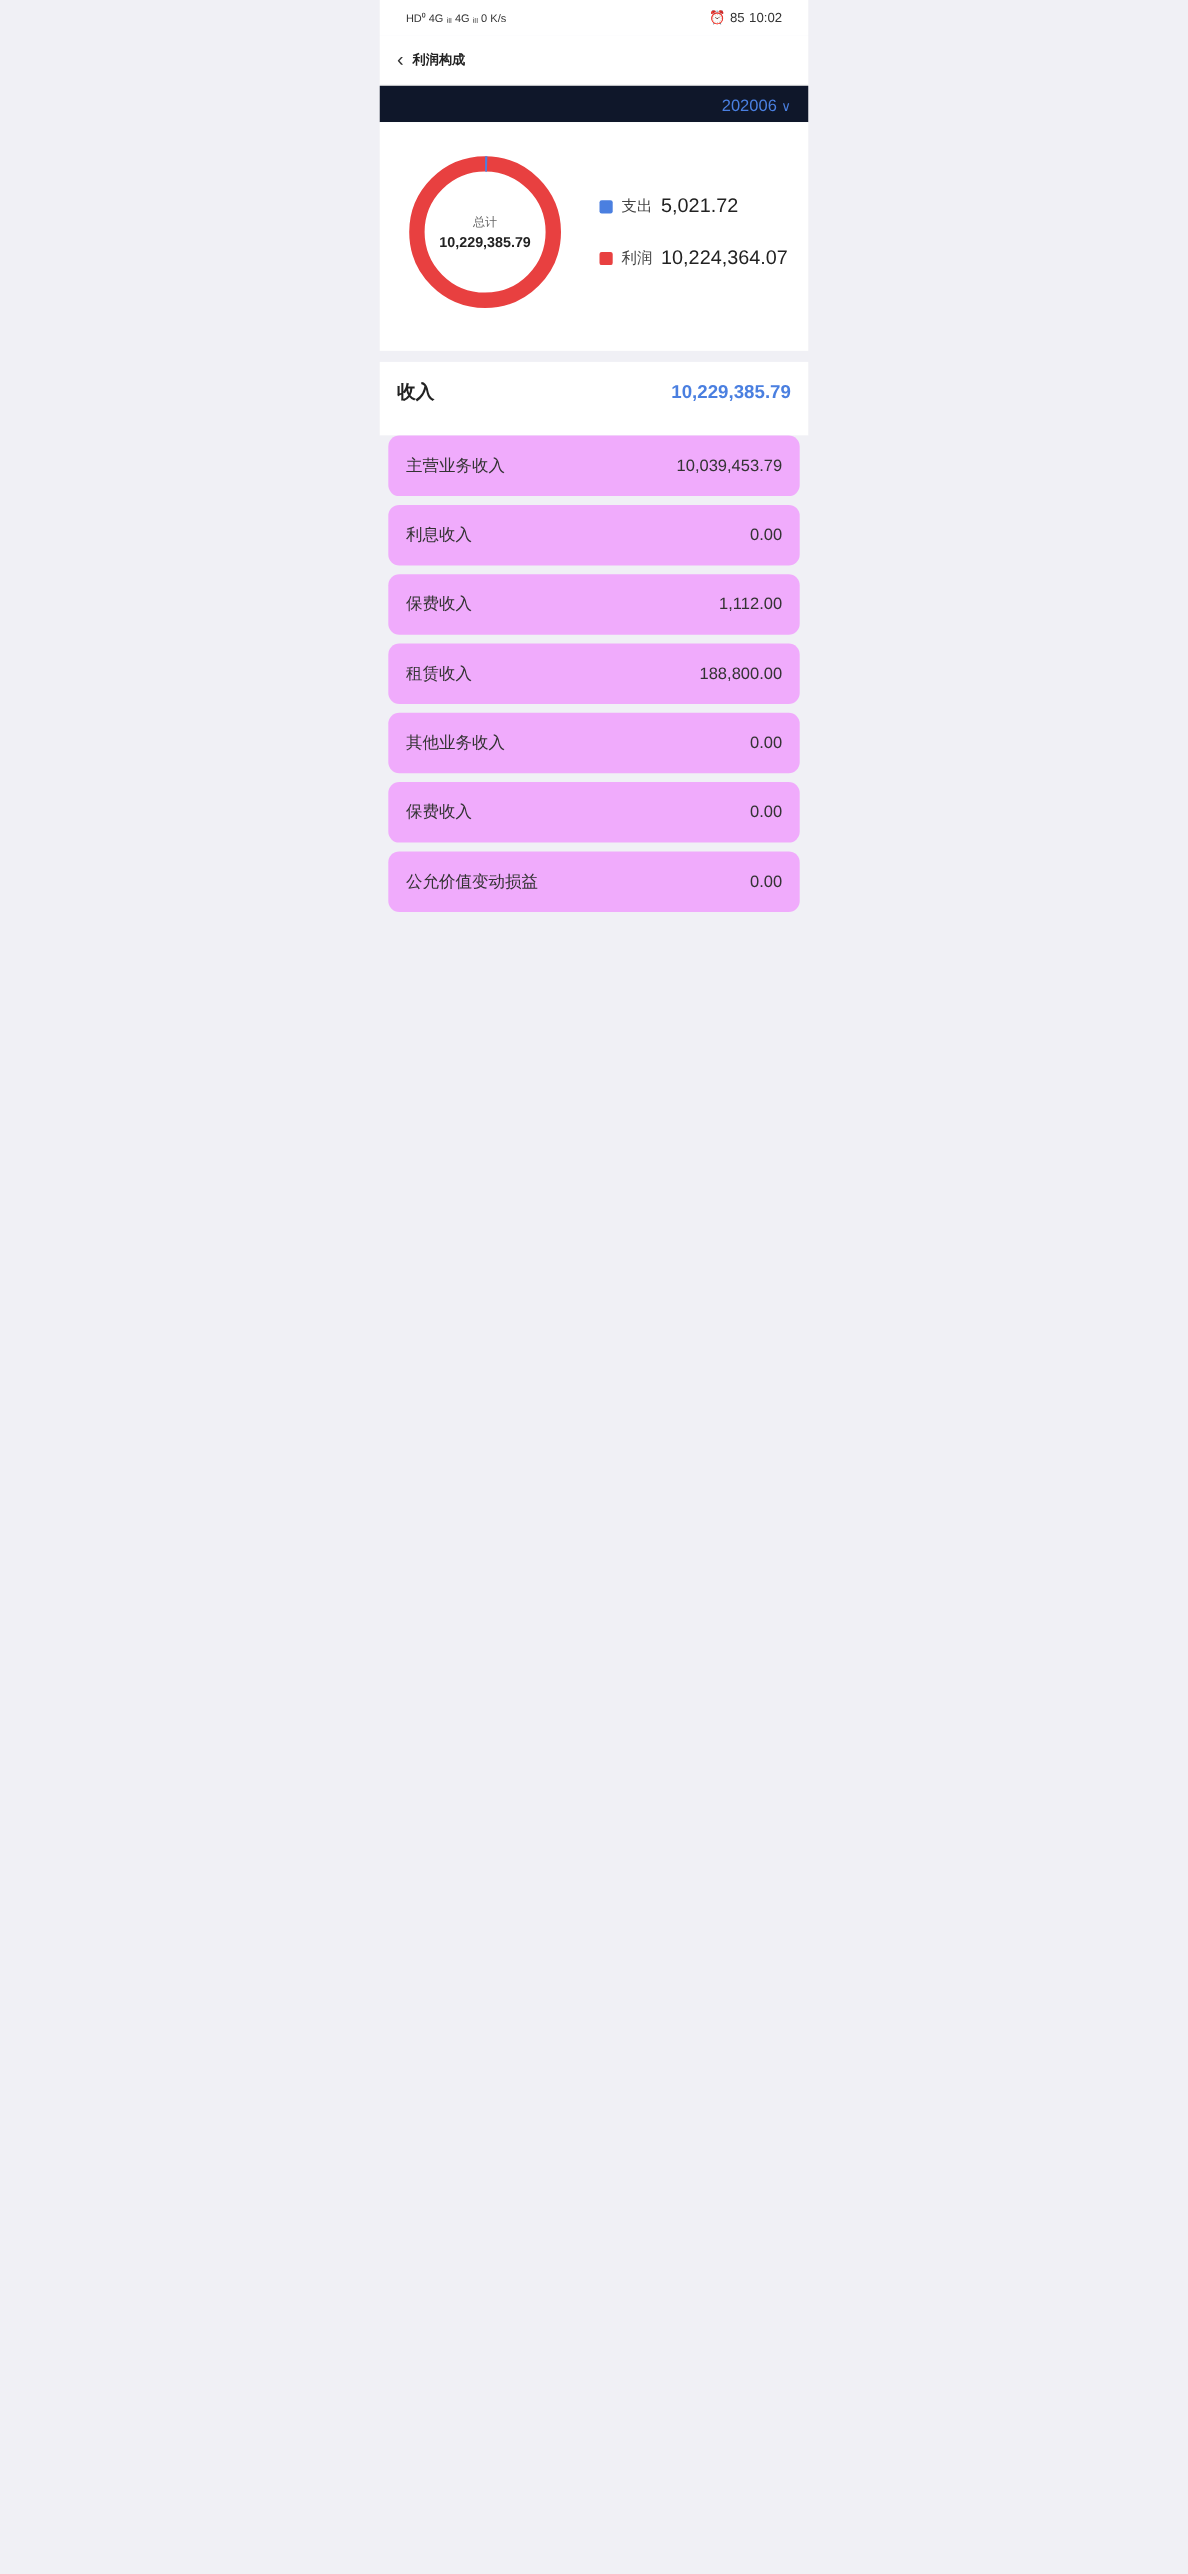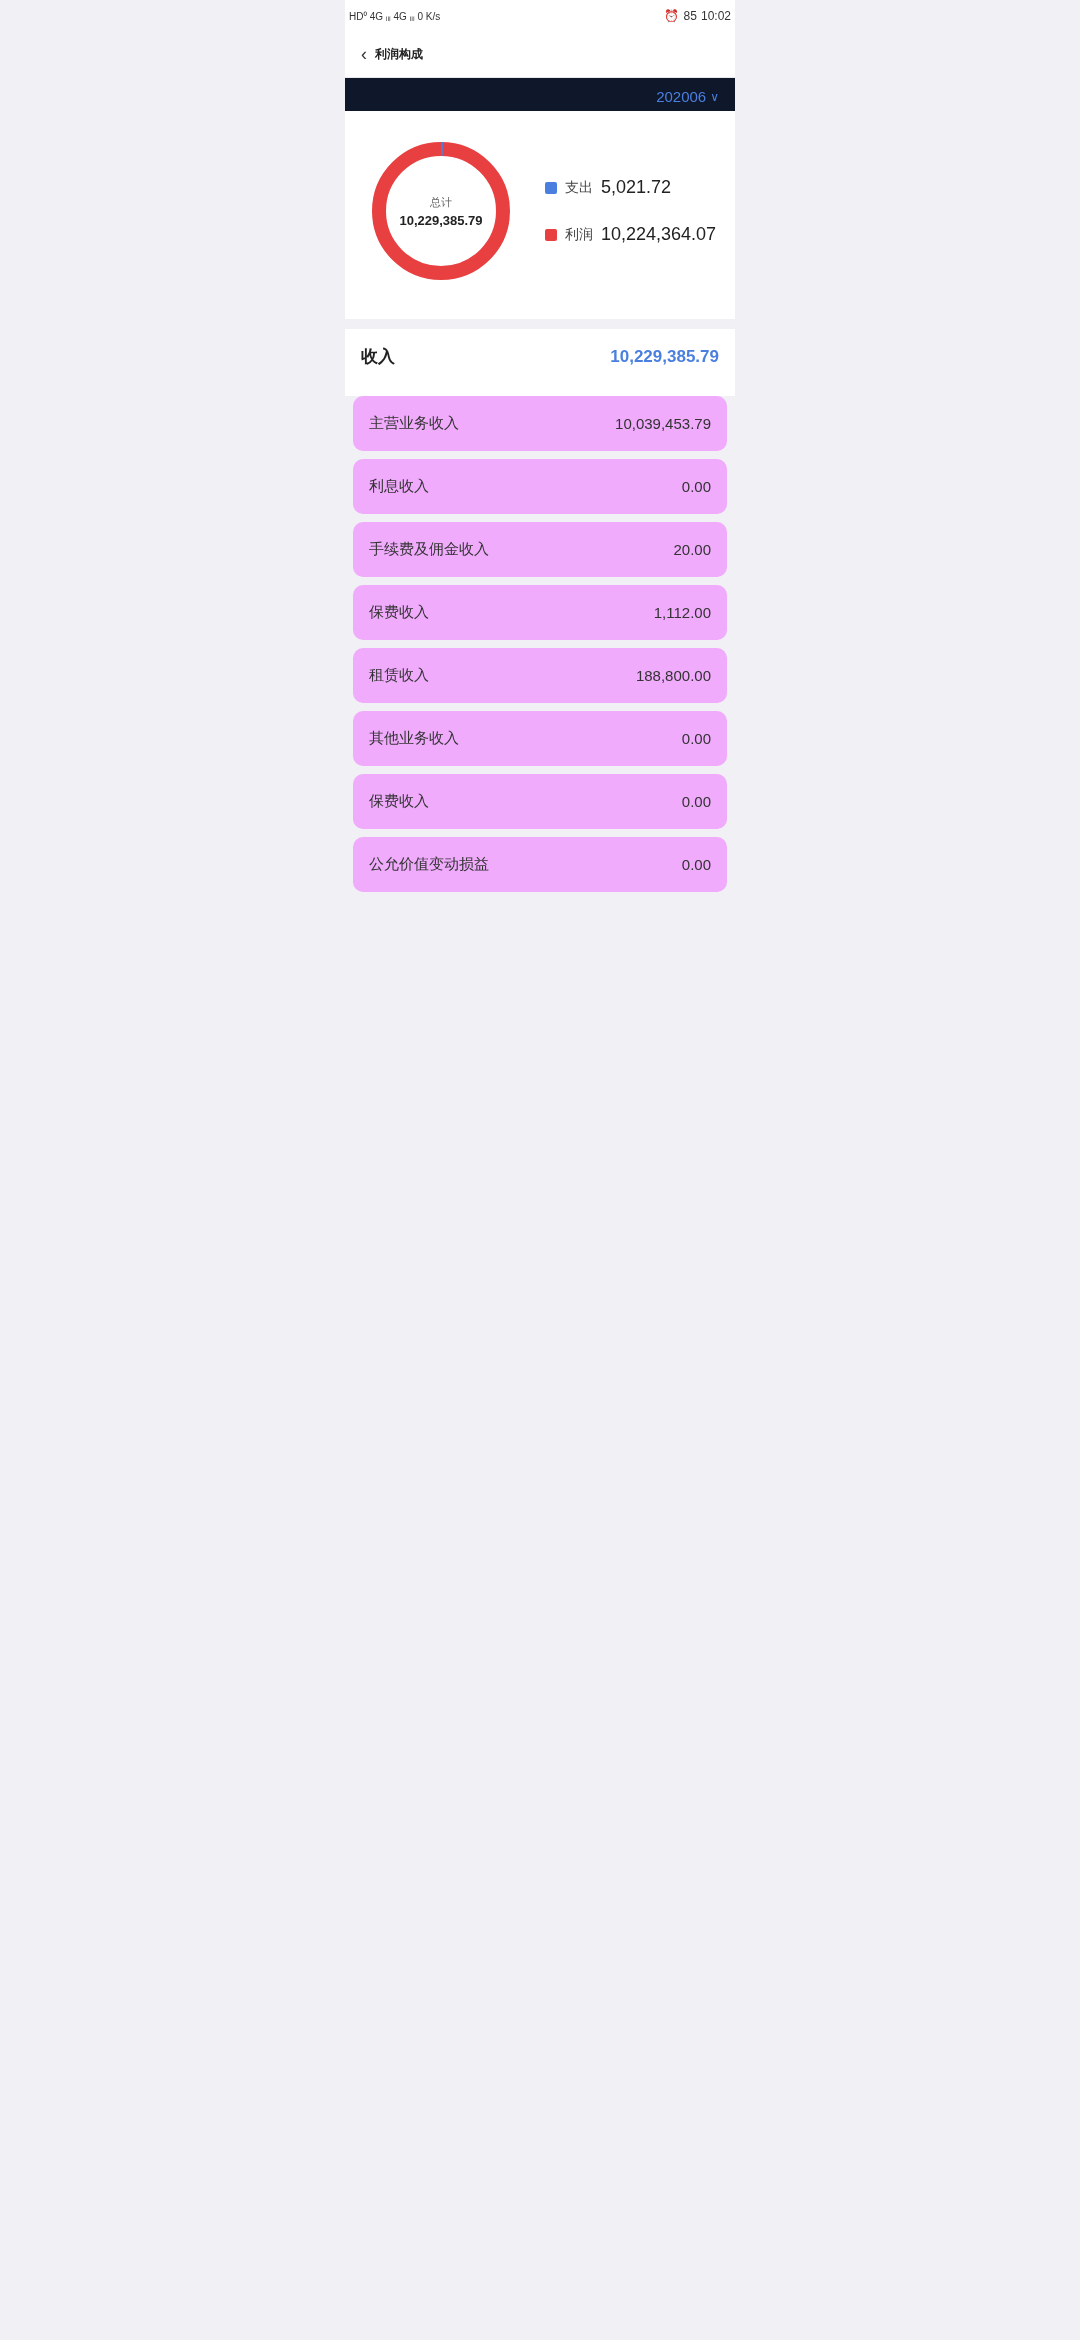--- a/index.html
+++ b/index.html
@@ -13,21 +13,21 @@
       font-size: 14px;
       color: #333;
     }
 
     
     .status-bar {
       background: #fff;
       display: flex;
       align-items: center;
       justify-content: space-between;
-      padding: 6px 4px;
+      padding: 6px 24px;
       height: 32px;
       text-align: right;
     }
     .status-left {
       font-size: 10px;
       color: #333;
       display: flex;
       align-items: center;
       gap: 3px;
     }
@@ -264,24 +264,20 @@
 <div class="items-list" id="items-list">
 <div class="list-item">
       <span class="item-name">主营业务收入</span>
       <span class="item-value">10,039,453.79</span>
     </div>
     <div class="list-item">
       <span class="item-name">利息收入</span>
       <span class="item-value">0.00</span>
     </div>
     <div class="list-item">
-      <span class="item-name">手续费及佣金收入</span>
-      <span class="item-value">20.00</span>
-    </div>
-    <div class="list-item">
       <span class="item-name">保费收入</span>
       <span class="item-value">1,112.00</span>
     </div>
     <div class="list-item">
       <span class="item-name">租赁收入</span>
       <span class="item-value">188,800.00</span>
     </div>
     <div class="list-item">
       <span class="item-name">其他业务收入</span>
       <span class="item-value">0.00</span>

